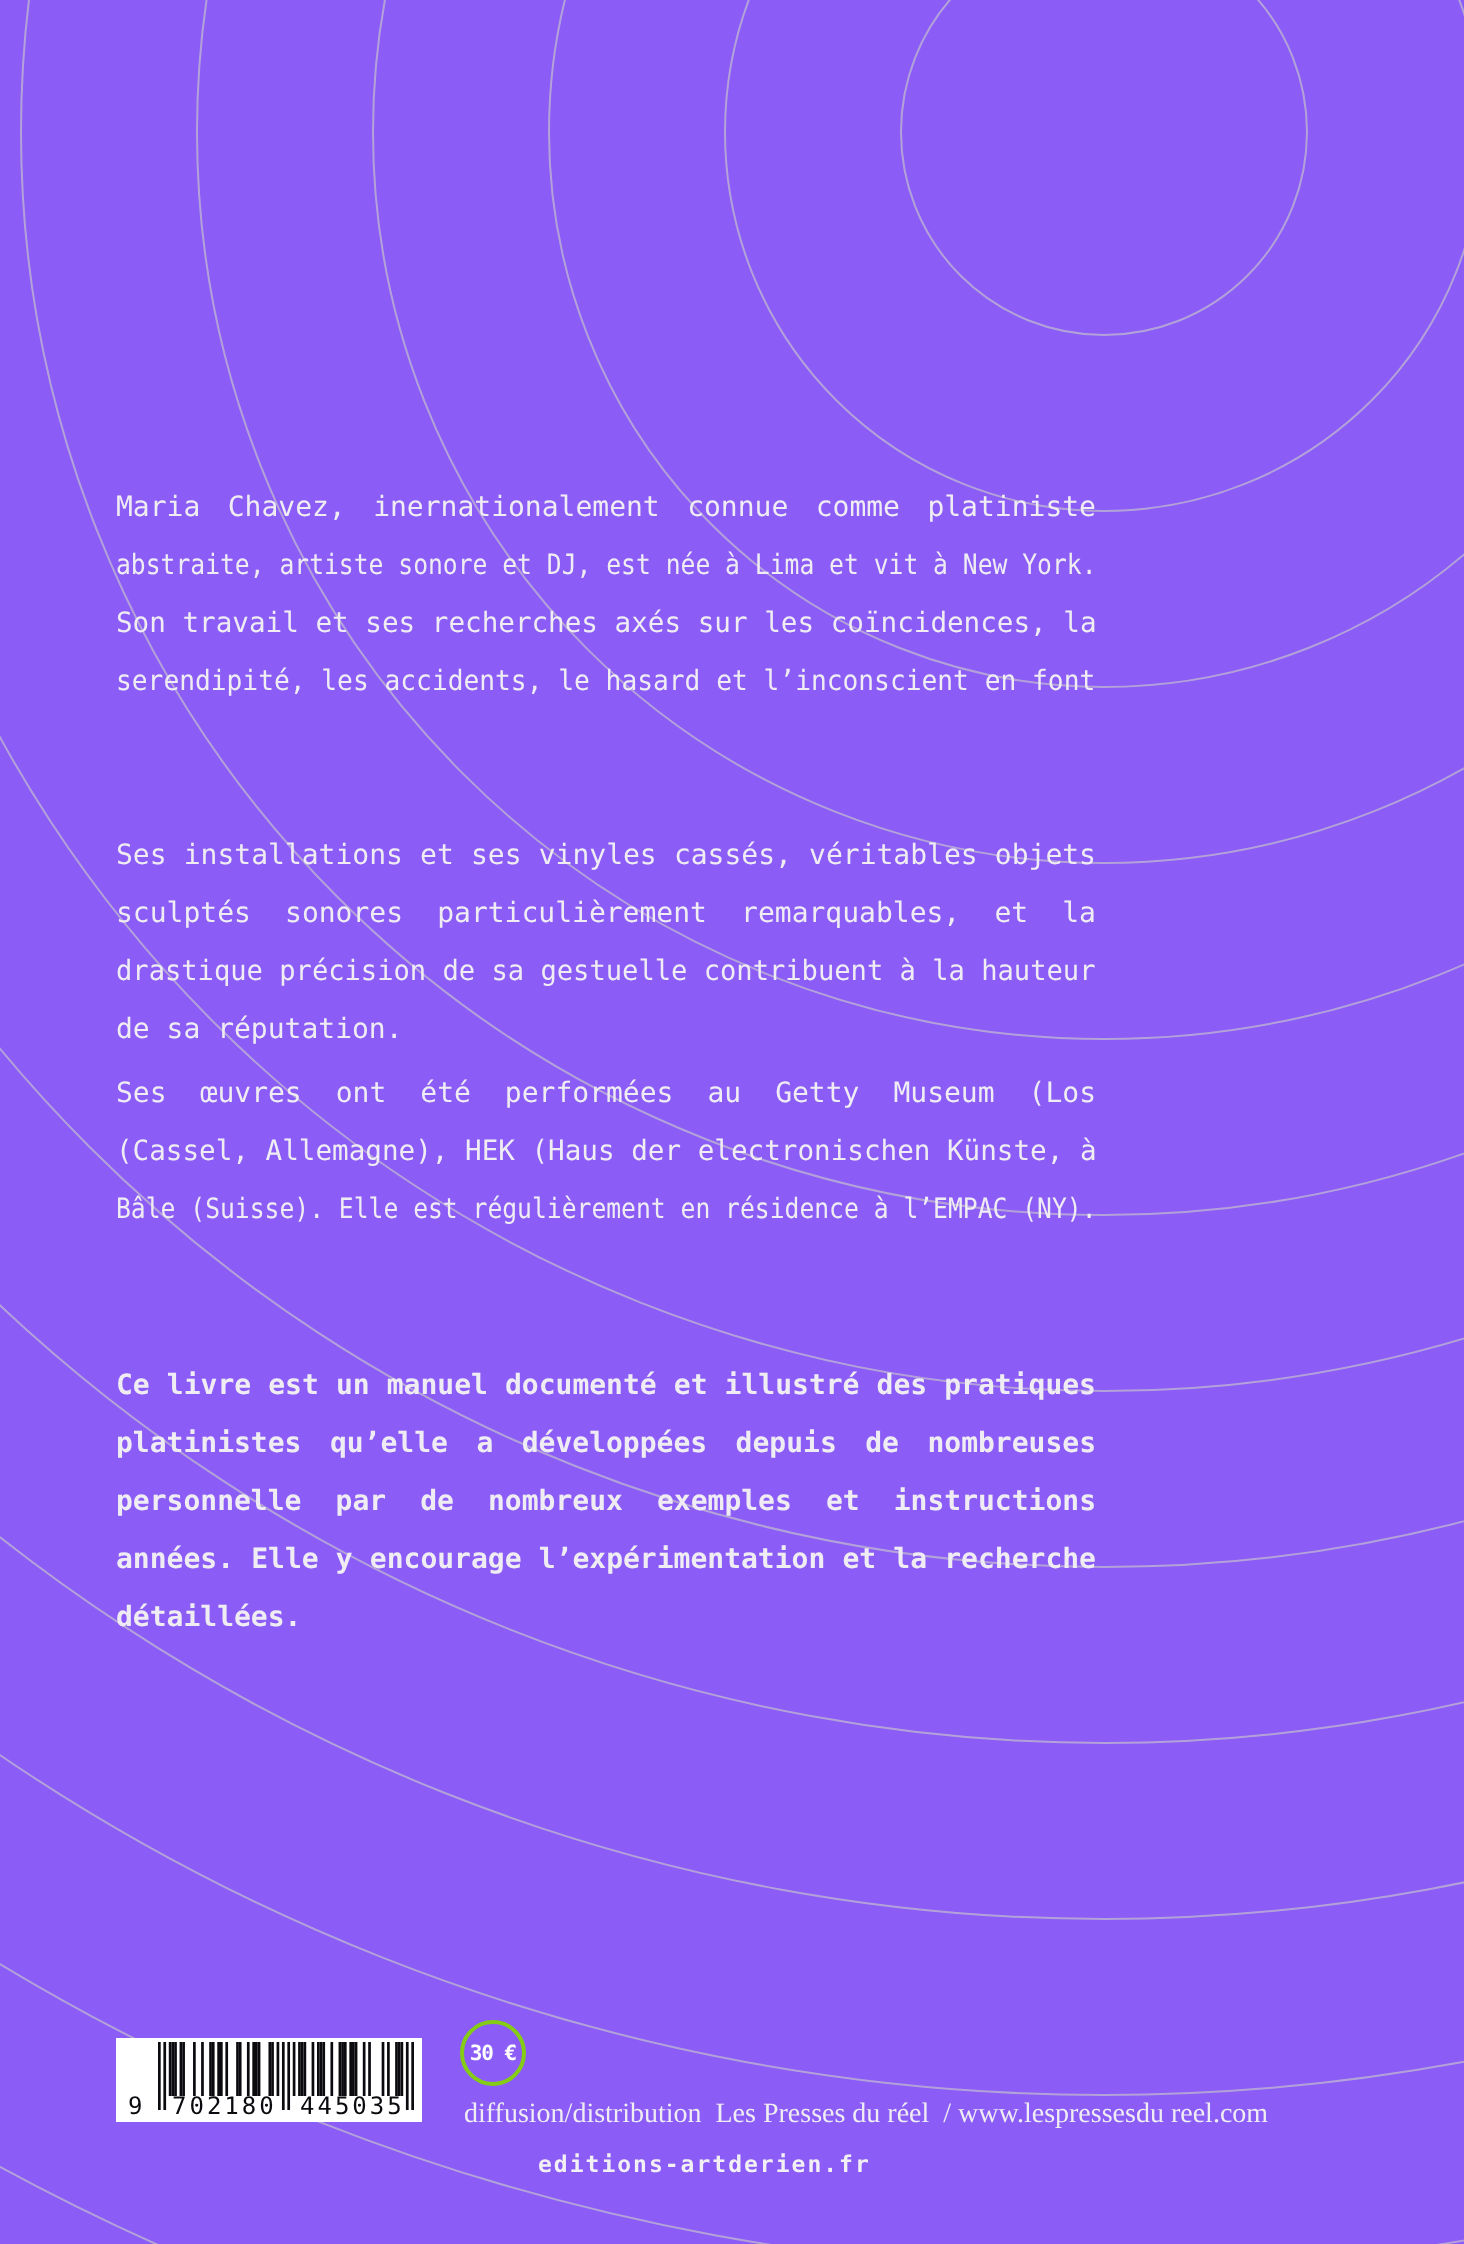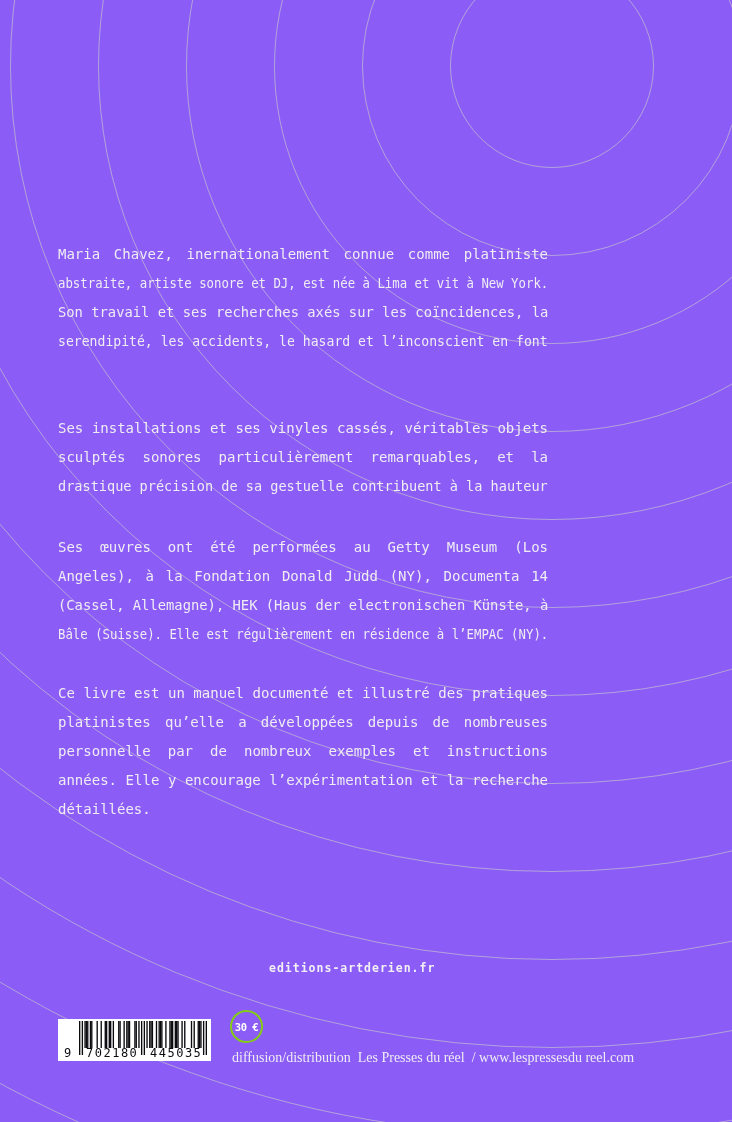--- a/index.html
+++ b/index.html
@@ -28,21 +28,21 @@
     z-index: 2;
     font-size: 14px;
     line-height: 29px;
     color: #efedf3;
   }
   .tline { text-align: justify; text-align-last: justify; height: 29px; white-space: nowrap; }
   .tline-last { text-align-last: left; }
   .p1 { top: 240px; }
   .p2 { top: 414px; }
   .p3 { top: 533px; }
-  .p4 { top: 679px; }
+  .p4 { top: 679px; font-weight: bold; }
   .trad {
     position: absolute;
     left: 58px;
     top: 883px;
     z-index: 2;
     font-style: italic;
     font-size: 14.5px;
     line-height: 29px;
     letter-spacing: -0.4px;
     color: #efedf3;
@@ -84,21 +84,21 @@
     justify-content: center;
     z-index: 3;
     color: #ffffff;
     font-weight: bold;
     font-size: 10.5px;
     letter-spacing: -0.5px;
   }
   .pub {
     position: absolute;
     left: 269px;
-    top: 962px;
+    top: 1076px;
     z-index: 3;
     font-weight: bold;
     font-size: 11.5px;
     line-height: 13px;
     letter-spacing: 1px;
     color: #f2f0f5;
   }
   .dist {
     position: absolute;
     left: 232px;
@@ -135,24 +135,24 @@
   <div class="para p1">
       <div class="tline">Maria Chavez, inernationalement connue comme platiniste</div>
       <div class="tline" style="text-align-last: left; width: 556px; transform-origin: 0px 0px; transform: scaleX(0.881295);">abstraite, artiste sonore et DJ, est née à Lima et vit à New York.</div>
       <div class="tline" style="text-align-last: left; width: 497px; transform-origin: 0px 0px; transform: scaleX(0.985915);">Son travail et ses recherches axés sur les coïncidences, la</div>
       <div class="tline" style="text-align-last: left; width: 523px; transform-origin: 0px 0px; transform: scaleX(0.936902);">serendipité, les accidents, le hasard et l’inconscient en font</div>
     </div>
   <div class="para p2">
       <div class="tline">Ses installations et ses vinyles cassés, véritables objets</div>
       <div class="tline">sculptés sonores particulièrement remarquables, et la</div>
       <div class="tline" style="text-align-last: left; width: 506px; transform-origin: 0px 0px; transform: scaleX(0.968379);">drastique précision de sa gestuelle contribuent à la hauteur</div>
+      <div class="tline tline-last">de sa réputation.</div>
     </div>
   <div class="para p3">
       <div class="tline">Ses œuvres ont été performées au Getty Museum (Los</div>
-      <div class="tline">Angeles), à la Fondation Donald Judd (NY), Documenta 14</div>
       <div class="tline" style="text-align-last: left; width: 497px; transform-origin: 0px 0px; transform: scaleX(0.985915);">(Cassel, Allemagne), HEK (Haus der electronischen Künste, à</div>
       <div class="tline tline-last" style="text-align-last: left; width: 556px; transform-origin: 0px 0px; transform: scaleX(0.881295);">Bâle (Suisse). Elle est régulièrement en résidence à l’EMPAC (NY).</div>
     </div>
   <div class="para p4">
       <div class="tline">Ce livre est un manuel documenté et illustré des pratiques</div>
       <div class="tline">platinistes qu’elle a développées depuis de nombreuses</div>
       <div class="tline">personnelle par de nombreux exemples et instructions</div>
       <div class="tline">années. Elle y encourage l’expérimentation et la recherche</div>
       <div class="tline tline-last">détaillées.</div>
     </div>

